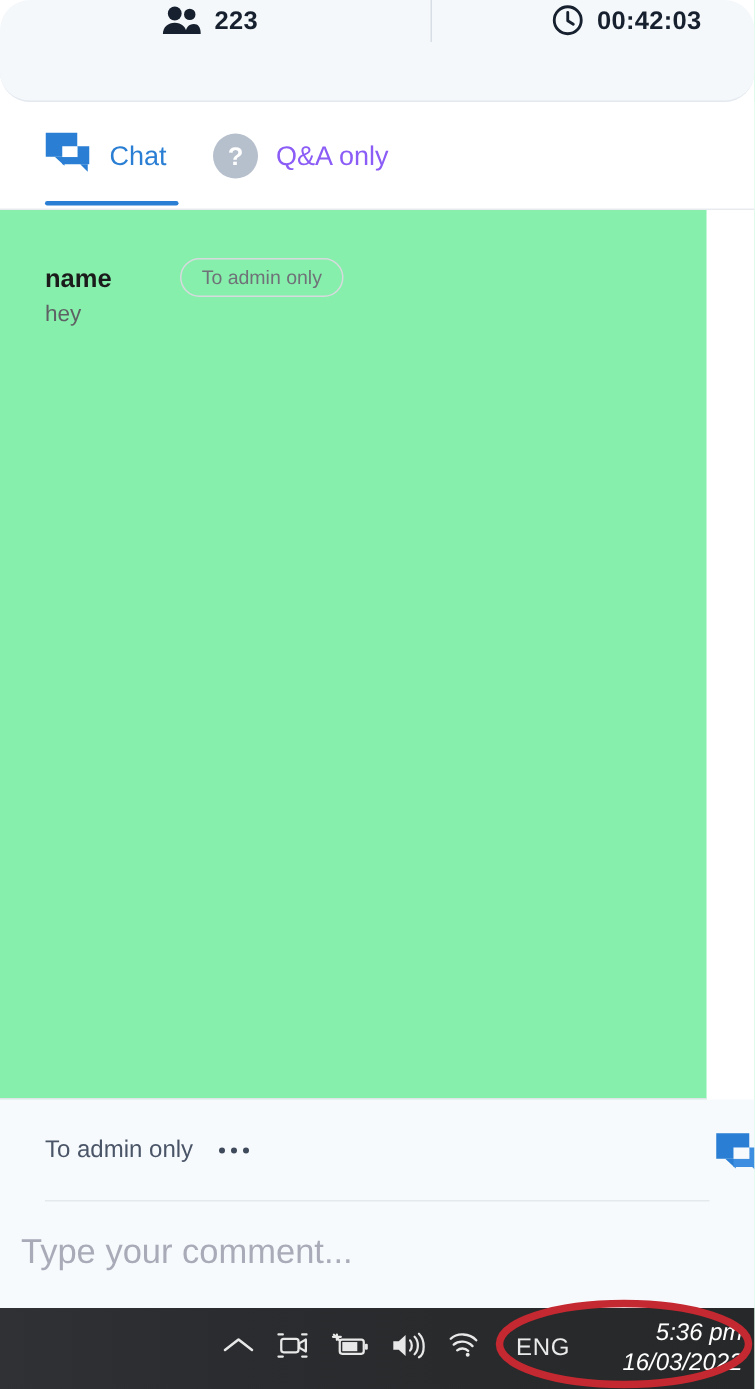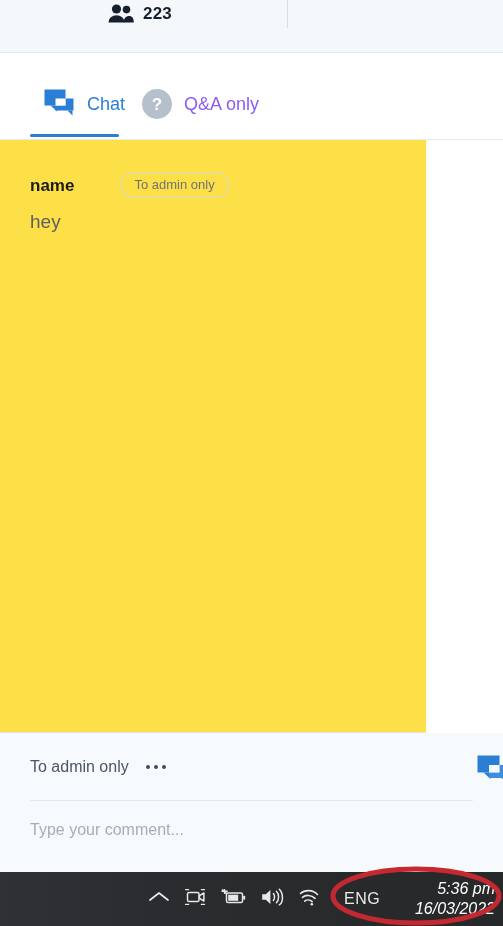--- a/index.html
+++ b/index.html
@@ -13,24 +13,25 @@
     overflow: hidden;
     font-family: "Liberation Sans", sans-serif;
     position: relative;
   }
 
   
   .topbar {
     position: absolute;
     left: 0; top: 0;
     width: 503px;
-    height: 53px;
+    height: 68px;
     background: #f5f8fb;
     border-bottom: 1px solid #e3e9ef;
     box-sizing: border-box;
+    border-radius: 20px;
   }
   .stat {
     position: absolute;
     top: 0;
     height: 26px;
     display: flex;
     align-items: center;
     gap: 9px;
   }
   .stat-participants { left: 108px; }
@@ -64,21 +65,21 @@
   }
   .tab {
     position: absolute;
     top: 20px;
     height: 32px;
     display: flex;
     align-items: center;
     gap: 12px;
     cursor: pointer;
   }
-  .tab-chat { left: 44px; justify-content: center; }
+  .tab-chat { left: 30px; justify-content: center; }
   .tab-qa { left: 142px; }
   .tab-label {
     font-size: 18px;
     line-height: 1;
   }
   .tab-chat .tab-label { color: #2a7fd4; font-weight: normal; }
   .tab-qa .tab-label { color: #8b5cf6; }
   .tab-underline {
     position: absolute;
     left: 30px;
@@ -98,23 +99,23 @@
     display: flex;
     align-items: center;
     justify-content: center;
     line-height: 1;
   }
 
   
   .messages {
     position: absolute;
     left: 0; top: 140px;
-    width: 426px;
+    width: 471px;
     height: 593px;
-    background: #fde047;
+    background: #86efac;
     border-bottom: 1px solid #e0e4e9;
     box-sizing: border-box;
     overflow: hidden;
   }
   .message {
     position: absolute;
     left: 30px;
     top: 32px;
     width: 440px;
   }
@@ -132,22 +133,22 @@
     margin-left: 46px;
     border: 1px solid #d7dadd;
     border-radius: 14px;
     padding: 5px 13px 6px;
     font-size: 13px;
     color: #6f7378;
     line-height: 1;
     white-space: nowrap;
   }
   .msg-body {
-    margin-top: 13px;
-    font-size: 19px;
+    margin-top: 3px;
+    font-size: 15px;
     color: #5e6064;
     line-height: 1.2;
   }
 
   
   .composer {
     position: absolute;
     left: 0; top: 733px;
     width: 503px;
     height: 139px;
@@ -190,24 +191,24 @@
   .composer-rule {
     position: absolute;
     left: 30px;
     top: 67px;
     width: 443px;
     height: 1px;
     background: #e4e9ee;
   }
   .composer-input {
     position: absolute;
-    left: 30px;
+    left: 14px;
     top: 88px;
     width: 440px;
-    font-size: 16px;
+    font-size: 23px;
     color: #4c1d95;
     background: transparent;
     border: none;
     outline: none;
     padding: 0;
     font-family: "Liberation Sans", sans-serif;
   }
   .composer-input::placeholder { color: #a9abb8; opacity: 1; }
 
   
@@ -288,20 +289,29 @@
         <circle cx="18.5" cy="5.6" r="3.8" fill="#16202e"></circle>
         <path d="M0.6 18.6c0-4.6 3.6-7.4 7.9-7.4s7.9 2.8 7.9 7.4z" fill="#16202e"></path>
         <path d="M15.6 18.6c0-3.9 2.2-6.6 5.6-6.6 2.9 0 4.6 2.1 4.6 6.6z" fill="#16202e"></path>
       </svg>
     </span>
     <span class="stat-value">223</span>
   </div>
 
   <div class="topbar-divider"></div>
 
+  <div class="stat stat-timer">
+    <span>
+      <svg class="icon-clock" width="21" height="21" viewBox="0 0 21 21">
+        <circle cx="10.5" cy="10.5" r="9" fill="none" stroke="#16202e" stroke-width="1.9"></circle>
+        <path d="M10.5 5.2V10.8L14.2 13.2" fill="none" stroke="#16202e" stroke-width="1.9" stroke-linecap="round" stroke-linejoin="round"></path>
+      </svg>
+    </span>
+    <span class="stat-value">00:42:03</span>
+  </div>
 
 </div>
 
 <div class="tabs">
 
   <div class="tab tab-chat">
     <span>
       <svg width="31" height="27" viewBox="0 0 31 27">
         <rect x="0.5" y="0.5" width="21" height="16" fill="#2a7fd4"></rect>
         <path d="M4 16.5h9v6l-6.5-6z" fill="#2a7fd4"></path>

